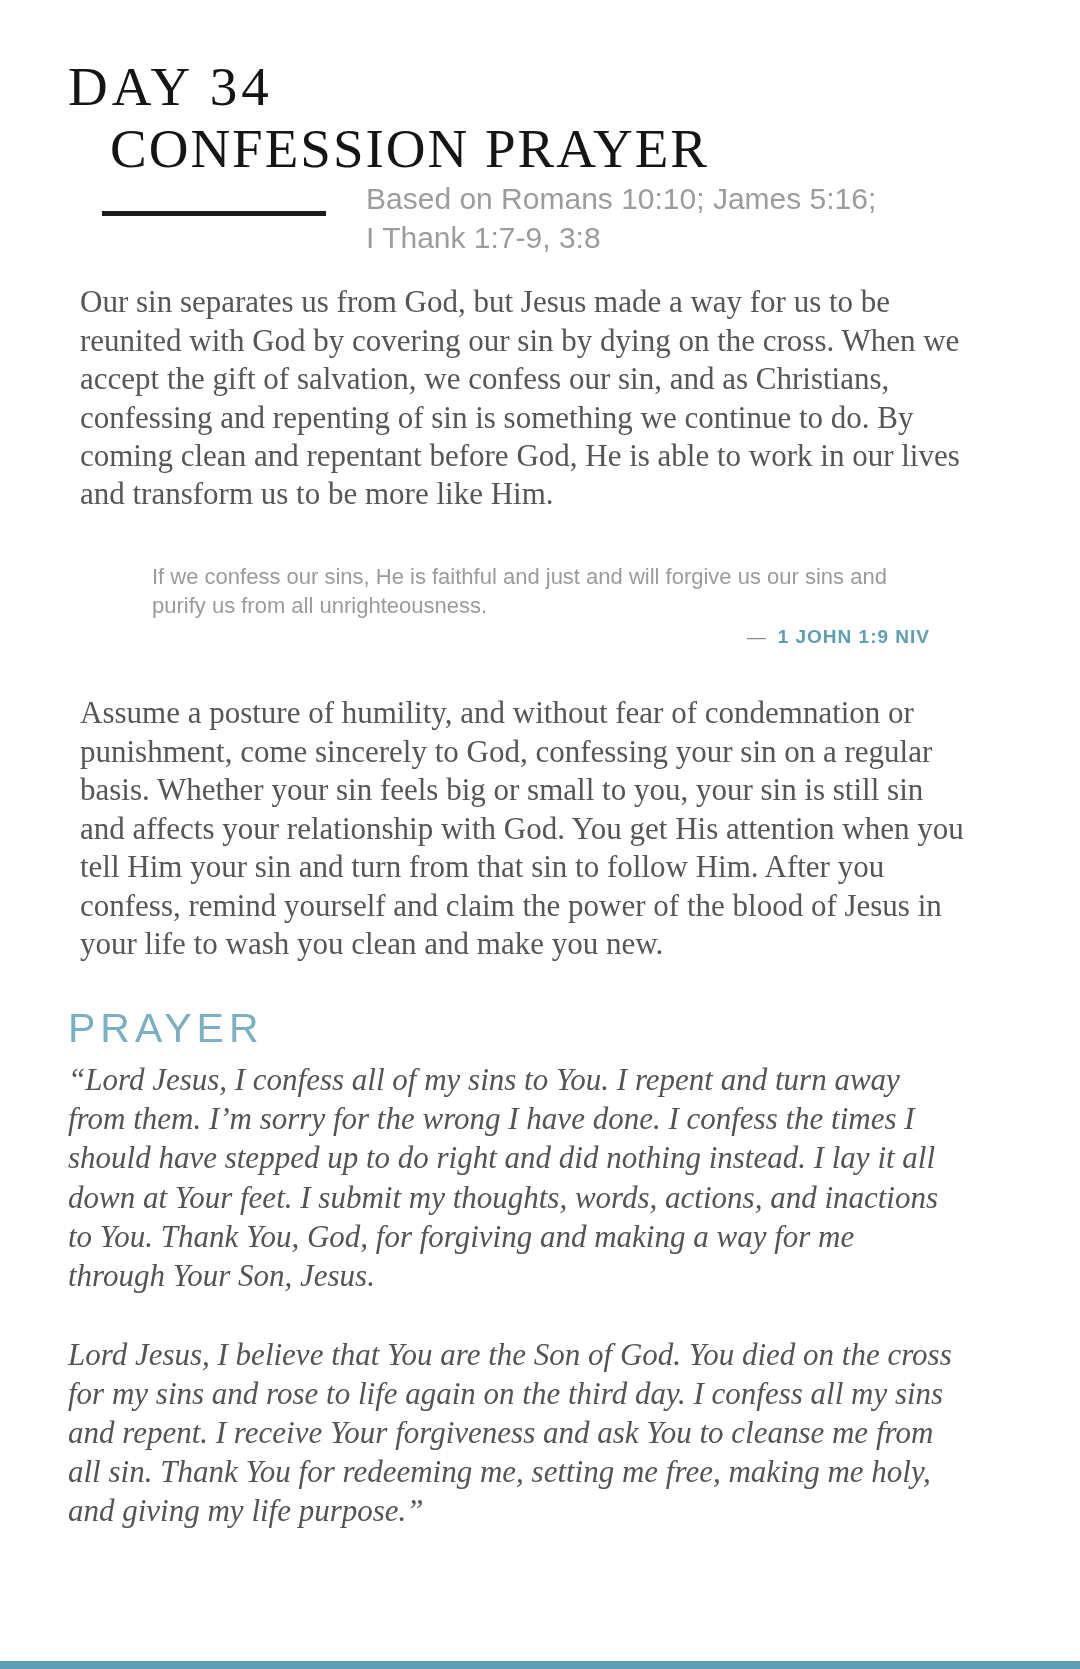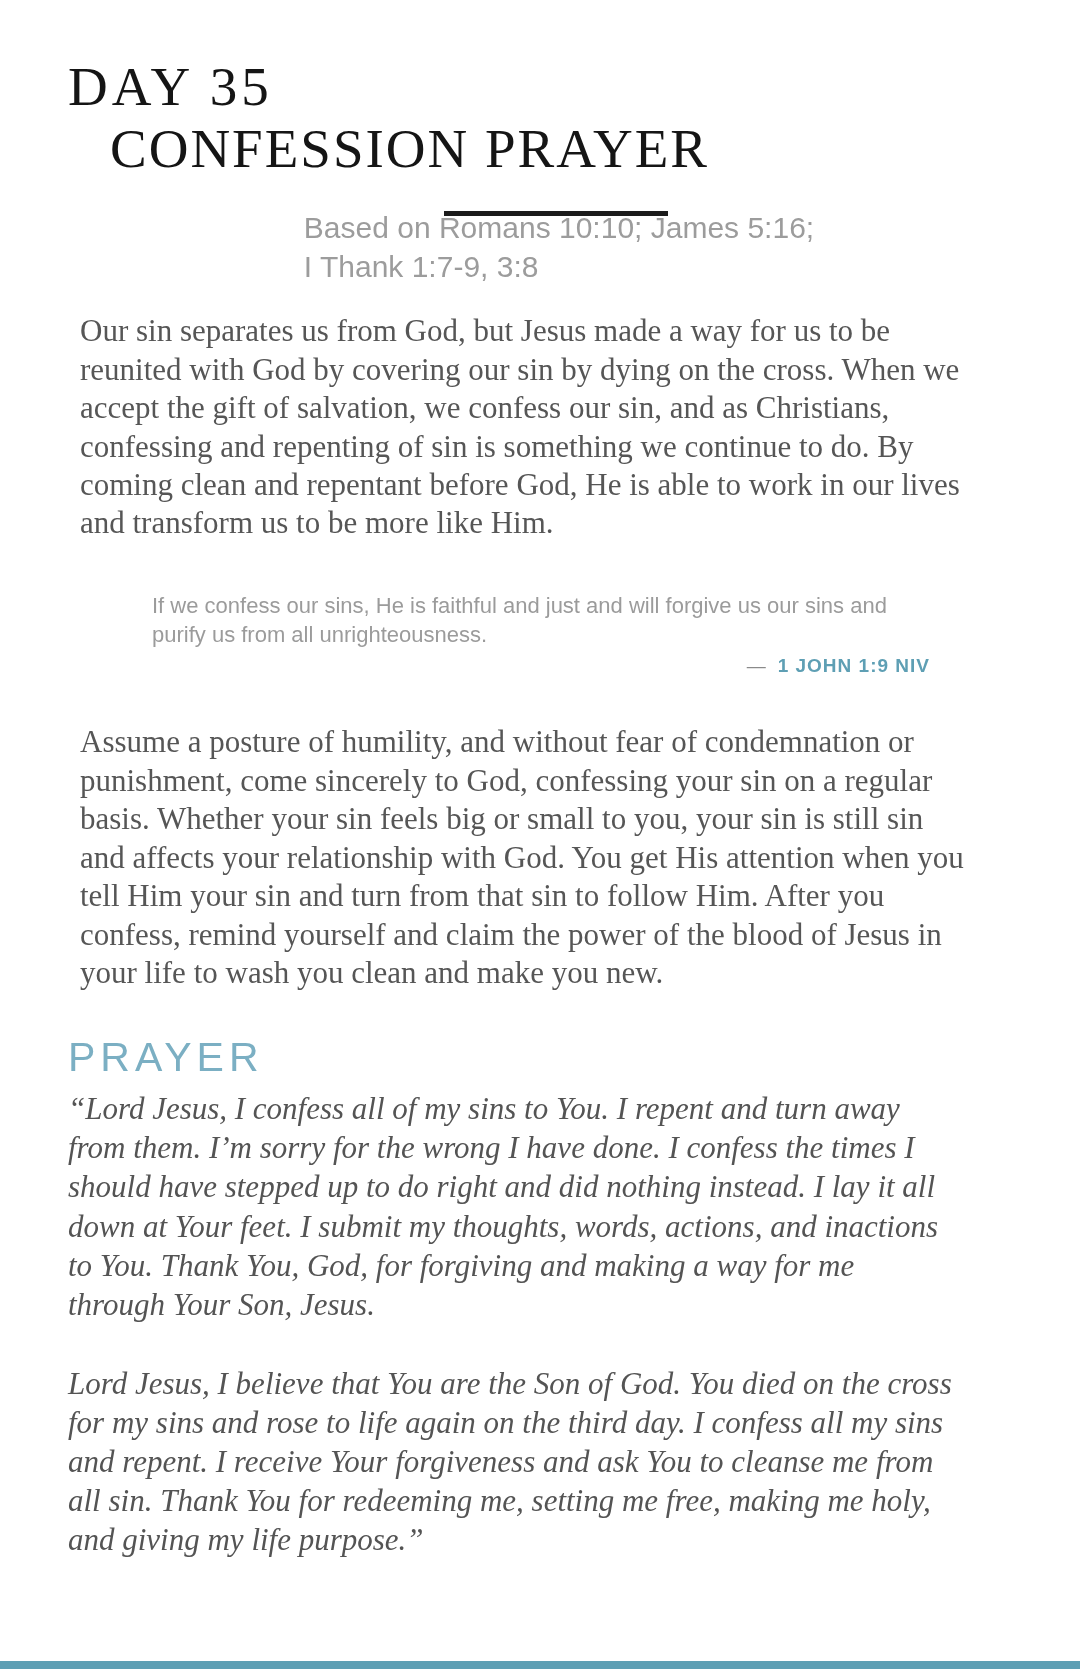--- a/index.html
+++ b/index.html
@@ -27,23 +27,22 @@
     color: #151515;
     font-size: 55px;
     line-height: 1.12;
     letter-spacing: 4px;
     font-weight: 500;
     margin: 0;
   }
   .title-line2 { letter-spacing: 2px; margin-left: 42px; }
   .header-row {
     display: flex;
-    align-items: center;
+    align-items: flex-start;
     margin-top: 8px;
-    flex-direction: column;
   }
   .divider {
     width: 224px;
     height: 5px;
     background: #1b1b1b;
     margin-left: 34px;
     margin-top: 24px;
     flex: none;
   }
   .based-on {
@@ -124,21 +123,21 @@
     width: 1080px;
     height: 8px;
     background: #5e9fb4;
   }
 </style>
 </head>
 <body>
 
 <div class="page">
 
-  <h1 class="title">DAY 35</h1>
+  <h1 class="title">DAY 34</h1>
   <h1 class="title title-line2">CONFESSION PRAYER</h1>
 
   <div class="header-row">
     <div class="divider"></div>
     <div class="based-on">
       <div>Based on Romans 10:10; James 5:16;</div>
       <div>I Thank 1:7-9, 3:8</div>
     </div>
   </div>
 

